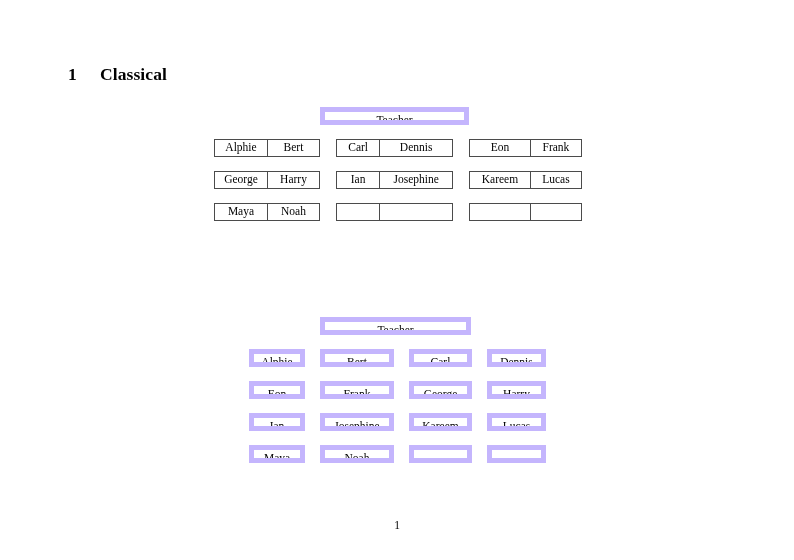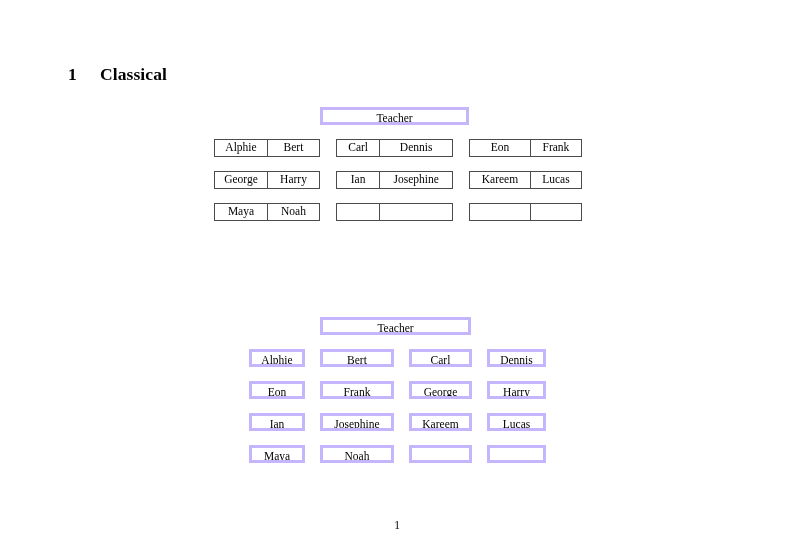--- a/index.html
+++ b/index.html
@@ -41,21 +41,21 @@
     display: inline-block;
   }
 
   #heading-classical   { left: 68px; top: 66px; }
   #heading-distributed { left: 68px; top: 277px; }
 
   
   .box {
     position: absolute;
     box-sizing: border-box;
-    border: 3px solid #c4b5fd;
+    border: 5px solid #c4b5fd;
     background: #ffffff;
     height: 18px;
     line-height: 16px;
     font-size: 11.5px;
     text-align: center;
     white-space: nowrap;
     overflow: hidden;
   }
 
   

